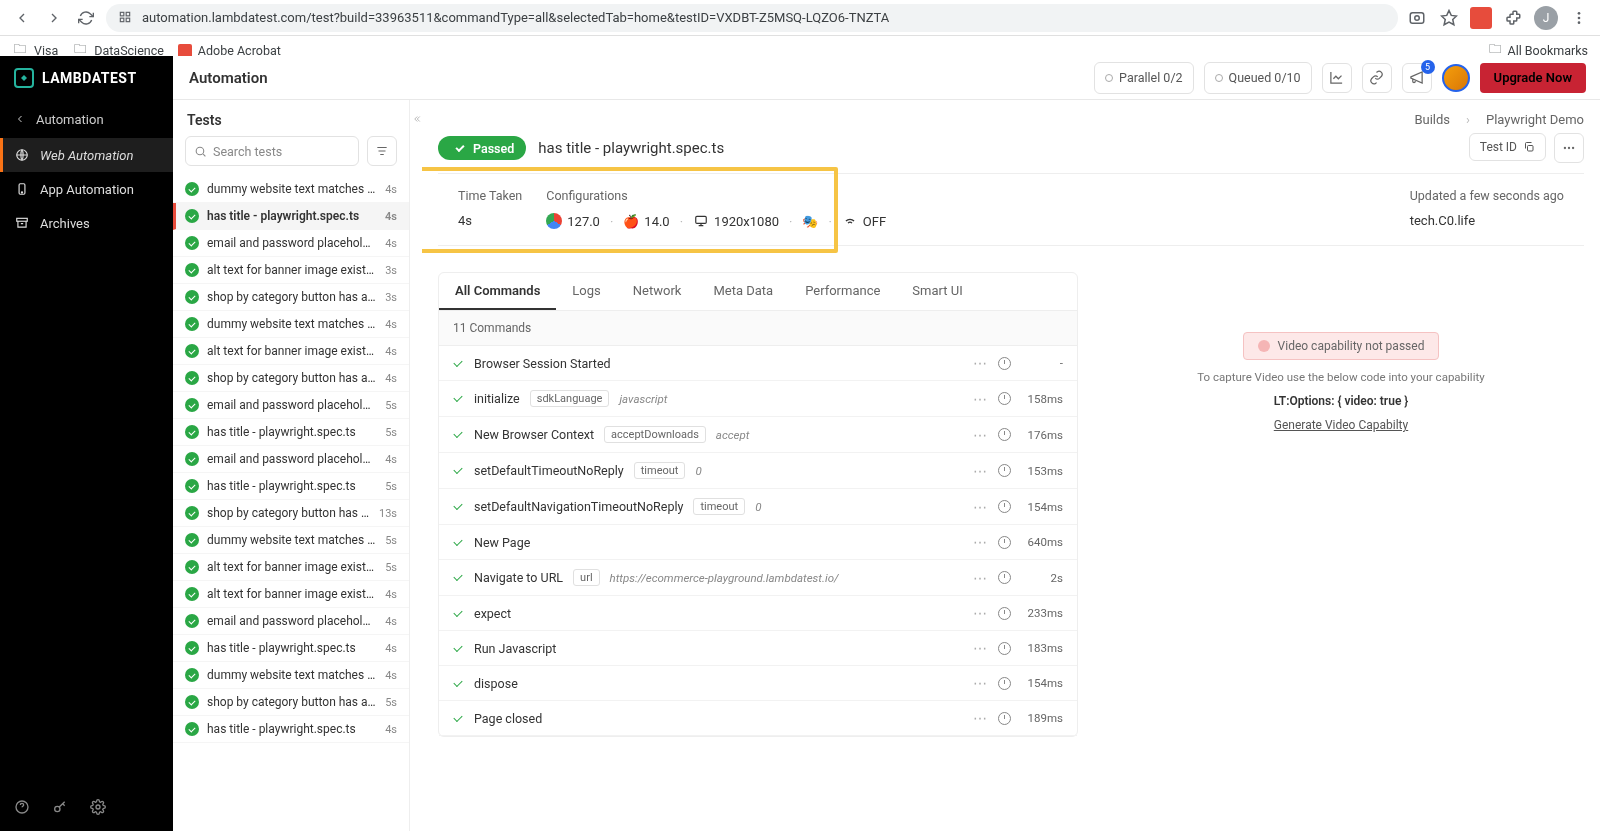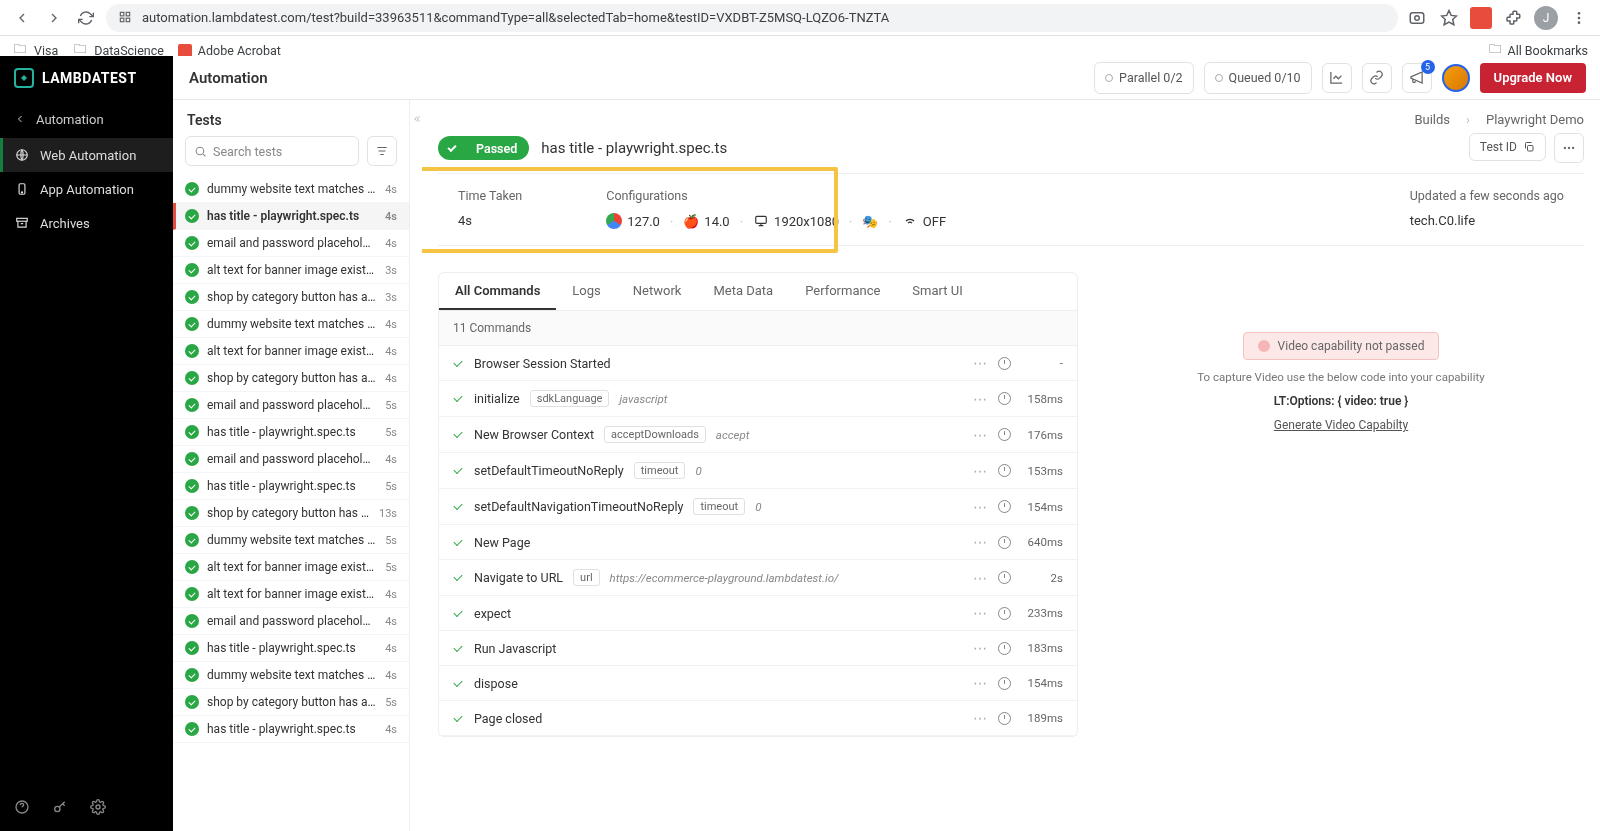--- a/index.html
+++ b/index.html
@@ -29,30 +29,30 @@
 
 
 .app-header { height:44px; background:#fff; display:flex; align-items:center; border-bottom:1px solid #e8e8e8; }
 .app-header .title-area { width:256px; padding-left:16px; font-size:15px; font-weight:600; color:#333; }
 .app-header .head-right { margin-left:auto; display:flex; align-items:center; gap:10px; padding-right:14px; }
 .pill { height:32px; border:1px solid #e2e2e2; border-radius:6px; display:flex; align-items:center; padding:0 10px; font-size:12.5px; color:#555; gap:6px; background:#fff; }
 .pill .dot { width:8px; height:8px; border:1.5px solid #aaa; border-radius:50%; }
 .icon-btn { width:30px; height:30px; border:1px solid #e2e2e2; border-radius:6px; display:flex; align-items:center; justify-content:center; color:#666; background:#fff; cursor:pointer; position:relative; }
 .badge { position:absolute; top:-4px; right:-4px; background:#2563eb; color:#fff; border-radius:50%; width:14px; height:14px; font-size:9px; display:flex; align-items:center; justify-content:center; }
 .avatar-img { width:28px; height:28px; border-radius:50%; background:linear-gradient(135deg,#f59e0b,#d97706); border:2px solid #2563eb; }
-.upgrade-btn { height:30px; background:#c82333; color:#ffffff; border-radius:4px; padding:0 14px; font-size:13px; font-weight:600; display:flex; align-items:center; cursor:pointer; }
+.upgrade-btn { height:30px; background:#c82333; color:#000000; border-radius:4px; padding:0 14px; font-size:13px; font-weight:600; display:flex; align-items:center; cursor:pointer; }
 
 
 .layout { display:flex; height:calc(831px - 36px - 30px - 34px); }
 .sidebar-dark { width:173px; background:#000; color:#fff; display:flex; flex-direction:column; }
 .sidebar-dark .logo { height:44px; display:flex; align-items:center; gap:8px; padding:0 14px; font-weight:700; font-size:14px; letter-spacing:0.5px; margin-top:-44px; position:relative; z-index:2; background:#000; }
 .sidebar-dark .logo-ic { width:20px; height:20px; border:2px solid #25b39e; border-radius:4px; display:flex; align-items:center; justify-content:center; }
 .sidebar-dark .back-row { height:38px; display:flex; align-items:center; gap:10px; padding:0 14px; font-size:13px; color:#ccc; cursor:pointer; }
 .side-item { height:34px; display:flex; align-items:center; gap:10px; padding:0 14px; font-size:13px; color:#ddd; cursor:pointer; }
-.side-item.active { background:#1e1e1e; border-left:3px solid #15803d; padding-left:11px; }
+.side-item.active { background:#1e1e1e; border-left:3px solid #f97316; padding-left:11px;font-style:italic; }
 .side-item .si-ic { width:16px; height:16px; display:inline-flex; align-items:center; justify-content:center; }
 .sidebar-footer { margin-top:auto; display:flex; gap:20px; padding:14px; color:#888; }
 .sidebar-footer .sf-ic { width:18px; height:18px; cursor:pointer; }
 
 
 .content-wrap { flex:1; display:flex; flex-direction:column; background:#fff; }
 
 
 .body-row { flex:1; display:flex; overflow:hidden; }
 
@@ -70,27 +70,27 @@
 .test-item .name { flex:1; white-space:nowrap; overflow:hidden; text-overflow:ellipsis; }
 .test-item .dur { color:#888; font-size:11px; }
 
 
 .detail { flex:1; display:flex; flex-direction:column; overflow:auto; padding-bottom:20px; background:#fff; }
 .collapse-handle { width:12px; display:flex; align-items:flex-start; justify-content:center; padding-top:14px; color:#aaa; cursor:pointer; }
 .breadcrumb { display:flex; align-items:center; gap:16px; padding:12px 16px 6px; font-size:13px; color:#666;justify-content:flex-end; }
 .breadcrumb .crumb { cursor:pointer; }
 .breadcrumb .sep { color:#bbb; }
 .title-row { display:flex; align-items:center; gap:12px; padding:0 16px 10px; }
-.pass-badge { background:#2aa745; color:#fff; height:24px; border-radius:12px; padding:0 12px 0 8px; display:flex; align-items:center; gap:18px; font-size:12.5px; font-weight:600; }
+.pass-badge { background:#2aa745; color:#fff; height:24px; border-radius:12px; padding:0 12px 0 16px; display:flex; align-items:center; gap:7px; font-size:12.5px; font-weight:600; }
 .pass-badge .chk { width:12px; height:12px; position:relative; }
 .pass-badge .chk::after { content:""; position:absolute; left:2px; top:3px; width:6px; height:3px; border-left:2px solid #fff; border-bottom:2px solid #fff; transform:rotate(-45deg); }
 .title-text { font-size:15px; color:#333; }
 .title-actions { margin-left:auto; display:flex; gap:8px; }
 .testid-btn { height:28px; border:1px solid #e2e2e2; border-radius:6px; display:flex; align-items:center; padding:0 10px; gap:6px; font-size:12px; color:#555; cursor:pointer; }
-.config-row-full { margin:0 16px; border-top:1px solid #eee; border-bottom:1px solid #eee; padding:14px 20px 16px; display:flex; align-items:flex-start; gap:84px; position:relative; }
+.config-row-full { margin:0 16px; border-top:1px solid #eee; border-bottom:1px solid #eee; padding:14px 20px 16px; display:flex; align-items:flex-start; gap:24px; position:relative; }
 .config-row-full .col .lbl { font-size:12.5px; color:#666; margin-bottom:10px; }
 .config-row-full .col .val { font-size:13px; color:#333; display:flex; align-items:center; gap:10px; flex-wrap:wrap; }
 .cfg-item { display:flex; align-items:center; gap:5px; }
 .cfg-dot { color:#bbb; }
 .mini-ic { width:16px; height:16px; display:inline-flex; align-items:center; justify-content:center; }
 
 .highlight-wrap { position:relative; margin:0 0 12px 0; }
 .highlight-border { position:absolute; border:4px solid #f6c445; border-radius:2px; pointer-events:none; }
 
 

